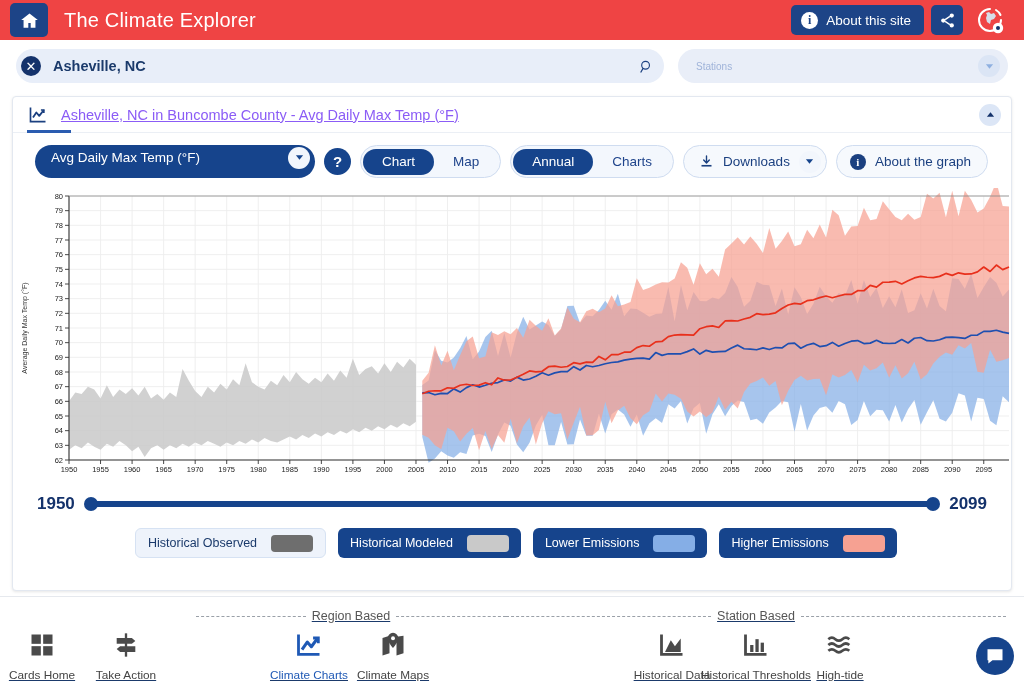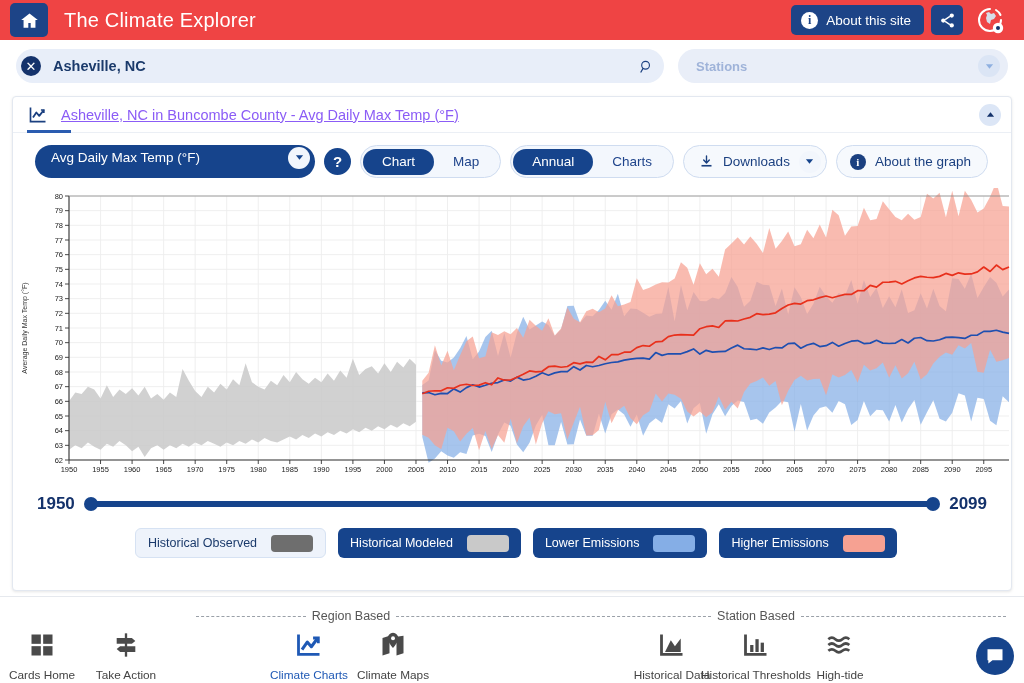--- a/index.html
+++ b/index.html
@@ -59,21 +59,21 @@
     width:20px;height:20px;border-radius:50%;background:#14326b;color:#fff;
     display:flex;align-items:center;justify-content:center;font-size:13px;
     line-height:1; cursor:pointer; flex:0 0 auto;
   }
   #location-value { font-size:14.5px; font-weight:bold; color:#1b3a6b; margin-left:12px; }
   #search-icon-wrap { margin-left:auto; display:flex; align-items:center; cursor:pointer; }
   #stations-select {
     flex:1; height:34px; background:#e9eef8; border-radius:17px;
     display:flex; align-items:center; padding:0 8px 0 18px; position:relative;
   }
-  #stations-placeholder { font-size:13px; color:#9fb3d9;font-weight:bold; }
+  #stations-placeholder { font-size:10px; color:#9fb3d9; }
   .caret-circle {
     margin-left:auto; width:22px;height:22px;border-radius:50%;
     background:#dbe5f5; display:flex;align-items:center;justify-content:center;
     cursor:pointer; flex:0 0 auto;
   }
 
   
   #card {
     position:absolute; left:12px; top:96px; width:1000px; height:495px;
     background:#fff; border:1px solid #e3e8f0; border-radius:4px;
@@ -147,21 +147,21 @@
   .legend-item.off{ background:#eef3fb; border:1px solid #d6e2f3; color:#1b3a6b; }
   .legend-item.on{ background:#16448c; color:#fff; }
   .swatch{ width:42px;height:17px;border-radius:4px; }
 
   
   #bottom-nav{
     position:absolute; left:0; top:596px; width:1024px; height:87px;
     background:#fff; border-top:1px solid #e6e9ee;
     display:flex; align-items:flex-start;
   }
-  .nav-group{ display:flex; flex-direction:column; }
+  .nav-group{ display:flex; flex-direction:column;text-decoration:underline; }
   .group-head{
     display:flex; align-items:center; gap:6px; height:18px; margin-top:10px;
     font-size:12.5px; color:#555; justify-content:center;
   }
   .dash-line{ flex:1; border-top:1px dashed #9aa0a8; height:0; }
   .nav-items{ display:flex; }
   .nav-item{
     width:84px; display:flex; flex-direction:column; align-items:center; gap:5px;
     cursor:pointer; padding-top:6px;
   }

